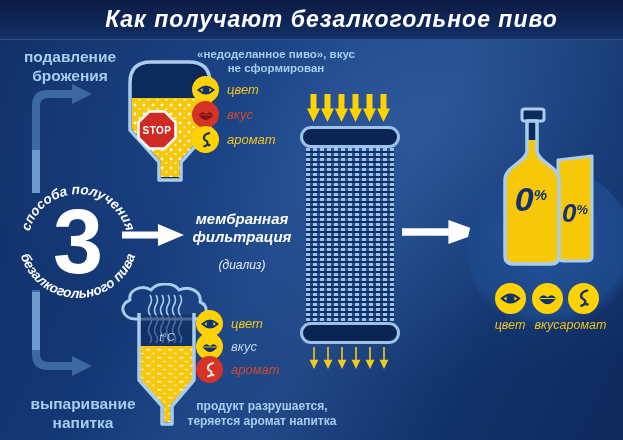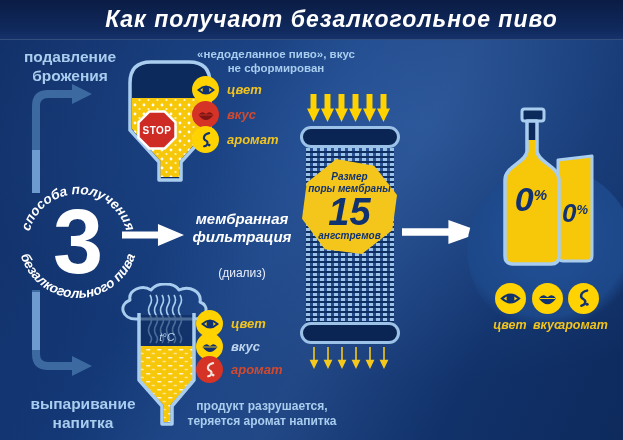--- a/index.html
+++ b/index.html
@@ -24,21 +24,21 @@
   .title{
     color:#ffffff; font-size:23px; font-weight:bold; font-style:italic; letter-spacing:1px;
   }
   .caption{ position:absolute; color:#a9cdee; font-weight:bold; text-align:center; white-space:pre-line; line-height:1.25;}
   .white-arrow{ position:absolute; background:#ffffff;
     clip-path:polygon(0 34%,58% 34%,58% 0,100% 50%,58% 100%,58% 66%,0 66%); }
   .quality{ position:absolute; display:flex; align-items:center; gap:8px;}
   .q-circle{ width:27px; height:27px; border-radius:50%; display:flex; align-items:center; justify-content:center; flex:0 0 auto;}
   .q-good{ background:#ffd200;}
   .q-bad{ background:#d43326;}
-  .q-label{ font-style:italic; font-weight:bold; font-size:13px;text-align:center;}
+  .q-label{ font-style:italic; font-weight:normal; font-size:13px;text-align:center;}
   .lbl-yellow{ color:#f2c41d;}
   .lbl-red{ color:#d14a2e;}
   .lbl-blue{ color:#bdd5ee;}
   .quality-v{ position:absolute; width:42px; display:flex; flex-direction:column; align-items:center; gap:4px;}
   .quality-v .q-circle{ width:31px; height:31px;}
   .quality-v .q-label{ font-size:12.5px;}
   
   .yarrow{ width:13px; height:28px; background:#ffd200;
     clip-path:polygon(27% 0,73% 0,73% 52%,100% 52%,50% 100%,0 52%,27% 52%);}
   .tarrow{ width:10px; height:22px; background:#f5c81e;
@@ -56,21 +56,21 @@
     clip-path:polygon(36% 0,76% 7%,100% 38%,95% 75%,63% 100%,24% 95%,0 63%,5% 25%);
     display:flex; flex-direction:column; align-items:center; justify-content:center;
     color:#113271; text-align:center;}
   .pore-badge .s{ font-size:10px; font-weight:bold; font-style:italic; line-height:1.15;}
   .pore-badge .v{ font-size:38px; font-weight:bold; font-style:italic; line-height:0.95;}
   .result-circle{ position:absolute; left:467px; top:167px; width:167px; height:167px;
     border-radius:50%;
     background:radial-gradient(circle at 48% 40%, #24539a 0%, #1c4788 62%, rgba(28,71,136,0) 72%);}
   .membrane-label{ position:absolute; left:178px; top:210px; width:128px; text-align:center;}
   .membrane-label .main{ color:#fff; font-size:15px; font-weight:bold; font-style:italic; white-space:pre-line; line-height:1.2;}
-  .membrane-label .sub{ color:#e8eefb; font-size:12px; margin-top:20px;}
+  .membrane-label .sub{ color:#e8eefb; font-size:12px; font-style:italic; margin-top:12px;}
 </style>
 </head>
 <body>
 
 <div class="stage">
 
   <div class="titlebar">
     <div class="title">Как получают безалкогольное пиво</div>
   </div>
 
@@ -166,26 +166,20 @@
   <div class="mem-cap" style="left:300px;top:126px;"></div>
   <div class="mem-cols" style="left:306px;top:148px;"></div>
   <div class="mem-cap" style="left:300px;top:322px;"></div>
   <div class="arrowrow2" style="left:309px;top:347px;">
     <div class="tarrow"></div>
     <div class="tarrow"></div>
     <div class="tarrow"></div>
     <div class="tarrow"></div>
     <div class="tarrow"></div>
     <div class="tarrow"></div>
-  </div>
-  <div class="pore-badge">
-    <div class="s">Размер</div>
-    <div class="s">поры мембраны</div>
-    <div class="v">15</div>
-    <div class="s">ангстремов</div>
   </div>
 
   <div class="white-arrow" style="left:402px;top:220px;width:80px;height:24px;"></div>
 
   <div class="result-circle"></div>
 
   <svg style="position:absolute;left:554px;top:150px;" width="44" height="118" viewBox="0 0 44 118">
     <path d="M 4,10 L 38,6 V 106 Q 38,111 33,111 H 9 Q 4,111 4,106 Z" fill="#f7c70a" stroke="#a9cdee" stroke-width="3" stroke-linejoin="round"></path>
     <text x="21" y="72" text-anchor="middle" fill="#113271" font-weight="bold" font-style="italic">
       <tspan font-size="26">0</tspan><tspan font-size="13" dy="-8">%</tspan>

